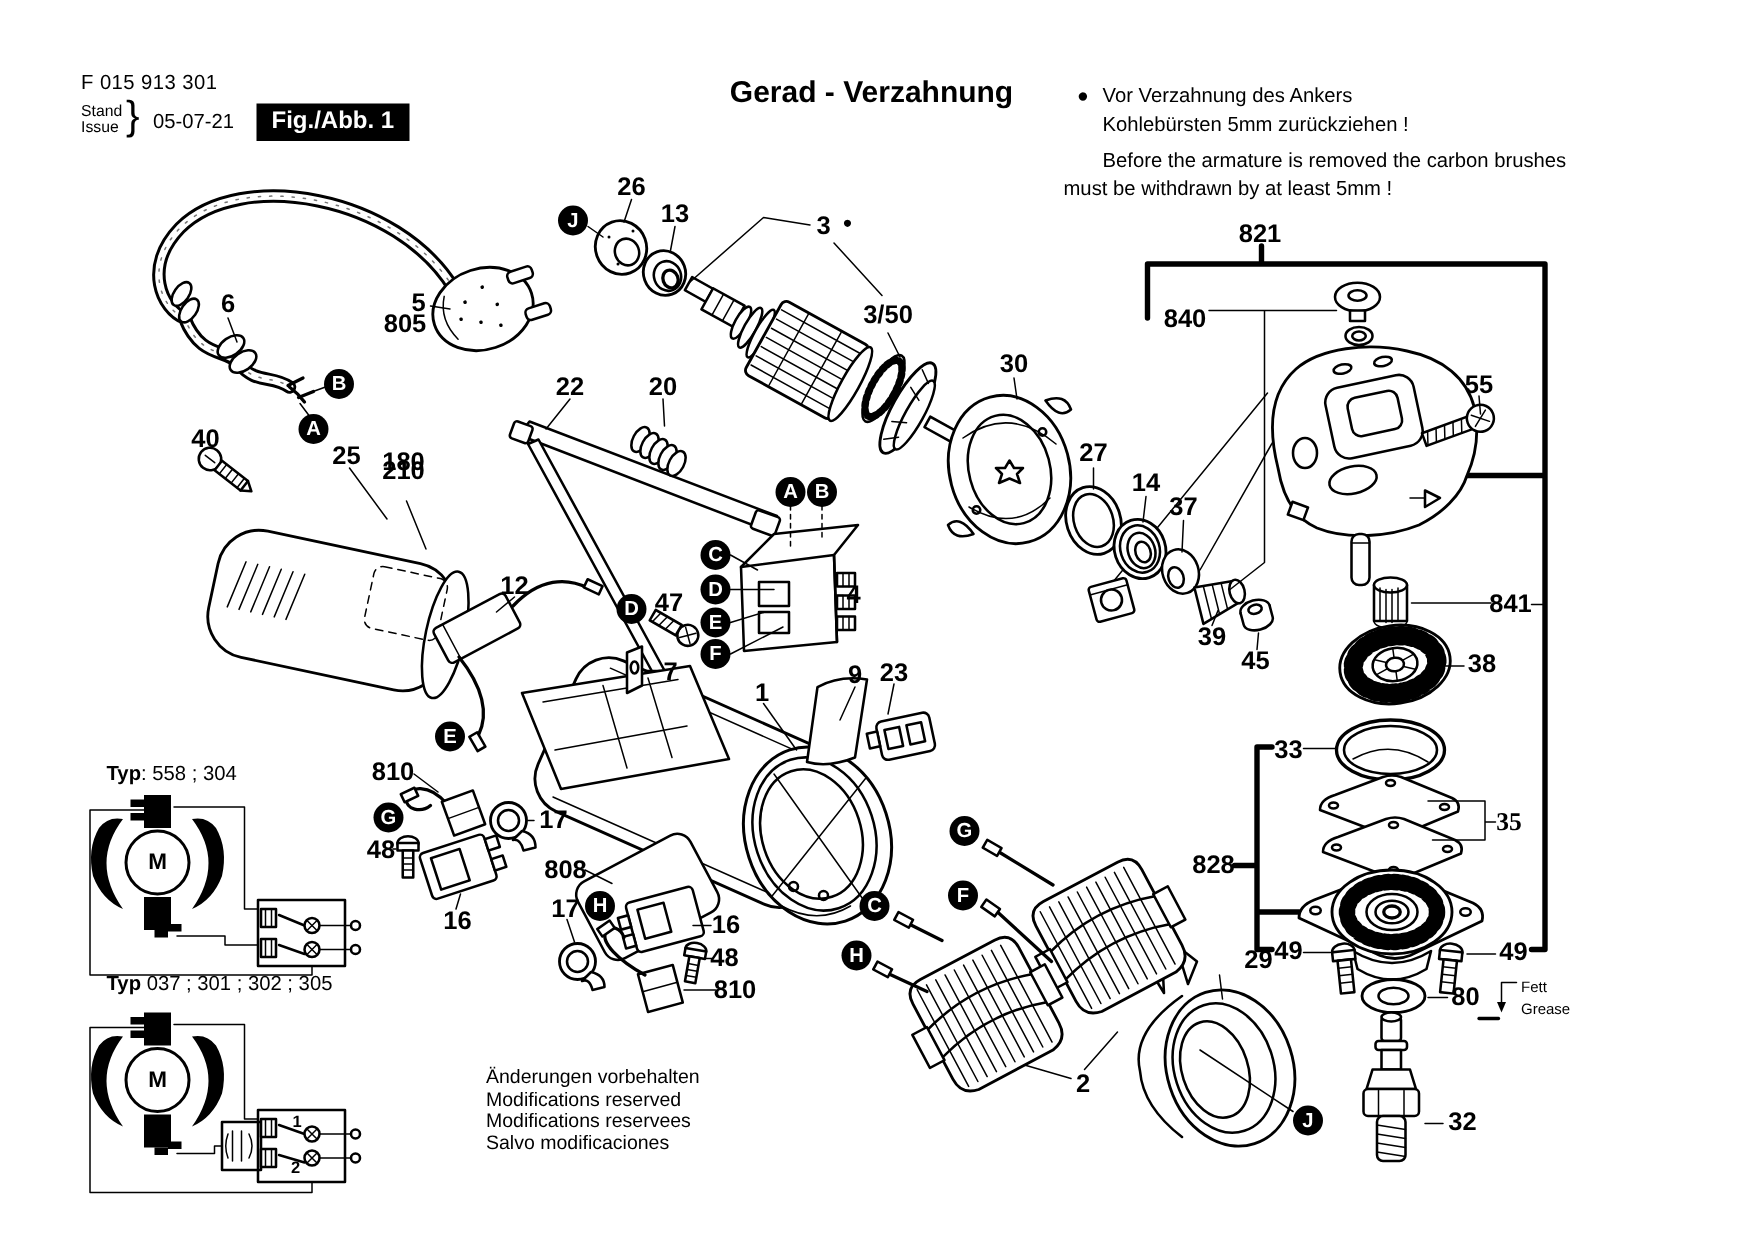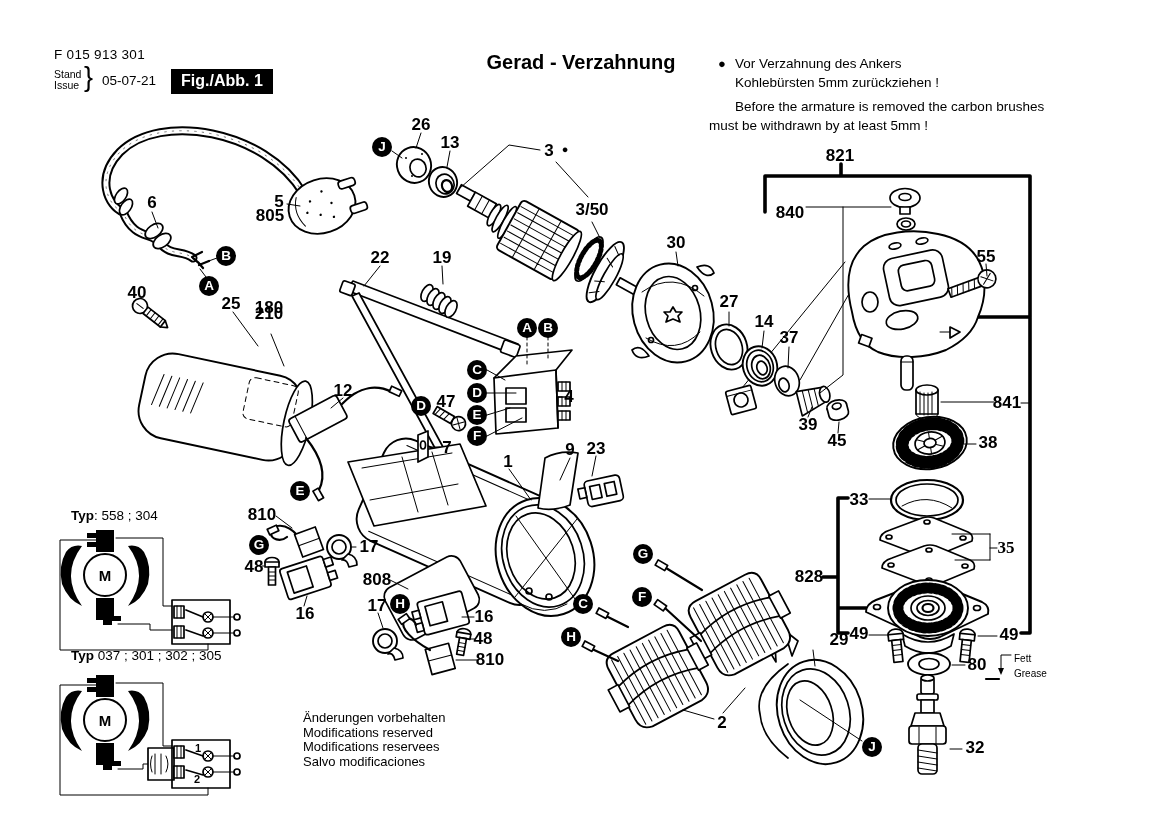--- a/index.html
+++ b/index.html
@@ -10,21 +10,21 @@
   .stand{left:54px;top:69px;font-size:10.5px;line-height:11px;}
   .brace{left:84px;top:62px;font-size:27px;font-weight:400;}
   .date{left:102px;top:73px;font-size:13.5px;}
   .figbadge{left:155px;top:69px;background:#000;color:#fff;font-weight:bold;
             font-size:16px;padding:3px 10px 4px 10px;margin-left:16px;}
   .title{left:431px;top:51px;width:300px;text-align:center;font-size:20px;font-weight:bold;}
   .note-bullet{left:718px;top:56px;font-size:13px;}
   .note-line{font-size:13.5px;white-space:nowrap;}
   .typ{font-size:13.5px;white-space:nowrap;}
   .typ b{font-weight:bold;}
-  .footer-line{font-size:13px;line-height:14.5px;}
+  .footer-line{font-size:13px;line-height:14.5px;margin-left:21px;}
   .legend{font-size:10px;}
   .part-num{position:absolute;transform:translate(-50%,-50%);font-size:17px;
             font-weight:bold;white-space:nowrap;}
   .callout{position:absolute;transform:translate(-50%,-50%);width:20px;height:20px;
            background:#000;color:#fff;border-radius:50%;font-size:13.5px;font-weight:bold;
            text-align:center;line-height:20px;}
   .m-label{position:absolute;transform:translate(-50%,-50%);font-weight:bold;font-size:15px;}
   .sw-label{position:absolute;transform:translate(-50%,-50%);font-size:11px;font-weight:bold;}
   svg{position:absolute;left:0;top:0;}
   svg *{vector-effect:none;}
@@ -547,21 +547,21 @@
       <span class="part-num" style="left: 565px; top: 149px; font-size: 11px;">●</span>
       <span class="part-num" style="left: 592px; top: 210px;">3/50</span>
       <span class="part-num" style="left: 676px; top: 243px;">30</span>
       <span class="part-num" style="left: 840px; top: 156px;">821</span>
       <span class="part-num" style="left: 790px; top: 213px;">840</span>
       <span class="part-num" style="left: 986px; top: 257px;">55</span>
       <span class="part-num" style="left: 152px; top: 203px;">6</span>
       <span class="part-num" style="left: 279px; top: 202px;">5</span>
       <span class="part-num" style="left: 270px; top: 216px;">805</span>
       <span class="part-num" style="left: 380px; top: 258px;">22</span>
-      <span class="part-num" style="left: 442px; top: 258px;">19</span>
+      <span class="part-num" style="left: 442px; top: 258px;">20</span>
       <span class="part-num" style="left: 137px; top: 293px;">40</span>
       <span class="part-num" style="left: 231px; top: 304px;">25</span>
       <span class="part-num" style="left: 269px; top: 308px;">180</span>
       <span class="part-num" style="left: 269px; top: 314px;">210</span>
       <span class="part-num" style="left: 729px; top: 302px;">27</span>
       <span class="part-num" style="left: 764px; top: 322px;">14</span>
       <span class="part-num" style="left: 789px; top: 338px;">37</span>
       <span class="part-num" style="left: 1007px; top: 403px;">841</span>
       <span class="part-num" style="left: 569px; top: 397px;">4</span>
       <span class="part-num" style="left: 343px; top: 391px;">12</span>

